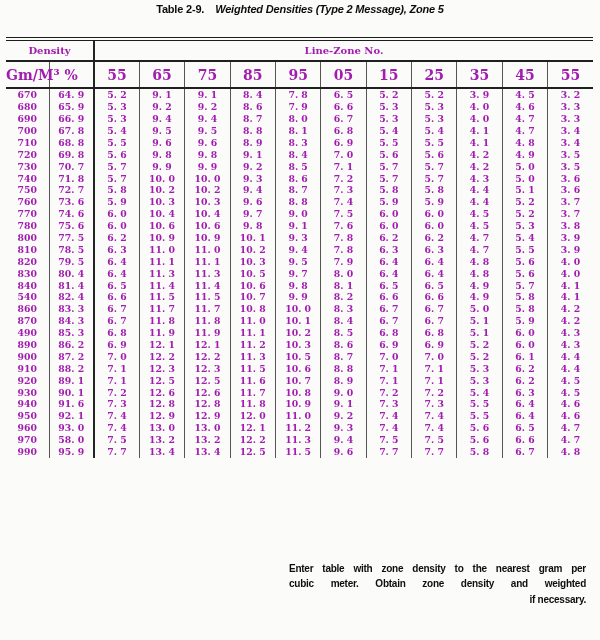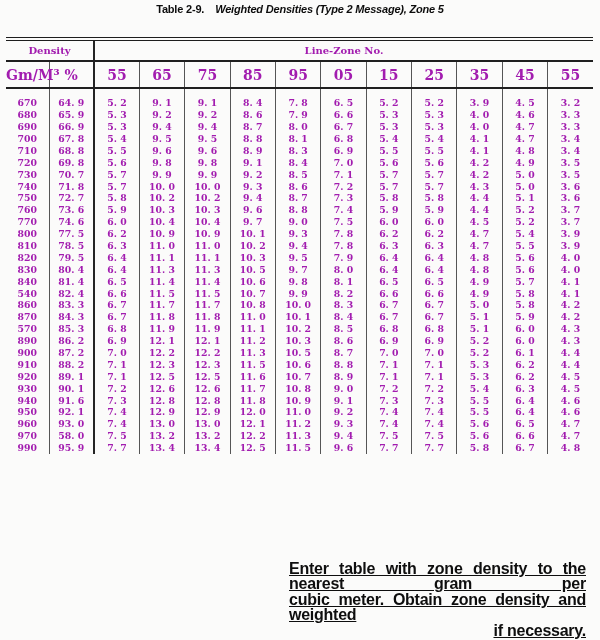--- a/index.html
+++ b/index.html
@@ -27,28 +27,28 @@
     font-family:"DejaVu Serif",serif;font-weight:bold;
     padding:0;text-align:center;vertical-align:middle;
   }
   tr.group-row th{font-size:10px;height:19px;border-bottom:2px solid #1f1f1f}
   tr.sub-row th{font-size:14px;height:25px;border-bottom:2px solid #1f1f1f}
   tbody td{
     font-family:"DejaVu Serif",serif;font-weight:bold;font-size:9.3px;
     text-align:center;vertical-align:middle;height:11.9px;line-height:1;
     padding:0;white-space:nowrap;
   }
-  tbody tr:first-child td{padding-top:8px}
+  tbody tr:first-child td{}
   .bl{border-left:1px solid #555}
   .bl-heavy{border-left:2px solid #242424}
   
   .footnote{
     position:absolute;left:289px;top:561px;width:297px;
-    font-weight:bold;font-size:16px;line-height:15.4px;
-    letter-spacing:-0.25px;color:#0e0e0e;text-decoration:underline;
+    font-weight:bold;font-size:10px;line-height:15.4px;
+    letter-spacing:-0.25px;color:#0e0e0e;
   }
   .footnote .jl{text-align:justify;text-align-last:justify}
   .footnote .last{text-align:right}
 </style>
 </head>
 <body>
 
 <div class="page">
 
   <div class="title">
@@ -254,20 +254,35 @@
           <td class="bl">9. 7</td>
           <td class="bl">9. 0</td>
           <td class="bl">7. 5</td>
           <td class="bl">6. 0</td>
           <td class="bl">6. 0</td>
           <td class="bl">4. 5</td>
           <td class="bl">5. 2</td>
           <td class="bl">3. 7</td>
         </tr>
         <tr>
+          <td>780</td>
+          <td class="bl">75. 6</td>
+          <td class="bl-heavy">6. 0</td>
+          <td class="bl">10. 6</td>
+          <td class="bl">10. 6</td>
+          <td class="bl">9. 8</td>
+          <td class="bl">9. 1</td>
+          <td class="bl">7. 6</td>
+          <td class="bl">6. 0</td>
+          <td class="bl">6. 0</td>
+          <td class="bl">4. 5</td>
+          <td class="bl">5. 3</td>
+          <td class="bl">3. 8</td>
+        </tr>
+        <tr>
           <td>800</td>
           <td class="bl">77. 5</td>
           <td class="bl-heavy">6. 2</td>
           <td class="bl">10. 9</td>
           <td class="bl">10. 9</td>
           <td class="bl">10. 1</td>
           <td class="bl">9. 3</td>
           <td class="bl">7. 8</td>
           <td class="bl">6. 2</td>
           <td class="bl">6. 2</td>
@@ -374,21 +389,21 @@
           <td class="bl">11. 0</td>
           <td class="bl">10. 1</td>
           <td class="bl">8. 4</td>
           <td class="bl">6. 7</td>
           <td class="bl">6. 7</td>
           <td class="bl">5. 1</td>
           <td class="bl">5. 9</td>
           <td class="bl">4. 2</td>
         </tr>
         <tr>
-          <td>570</td>
+          <td>490</td>
           <td class="bl">85. 3</td>
           <td class="bl-heavy">6. 8</td>
           <td class="bl">11. 9</td>
           <td class="bl">11. 9</td>
           <td class="bl">11. 1</td>
           <td class="bl">10. 2</td>
           <td class="bl">8. 5</td>
           <td class="bl">6. 8</td>
           <td class="bl">6. 8</td>
           <td class="bl">5. 1</td>

